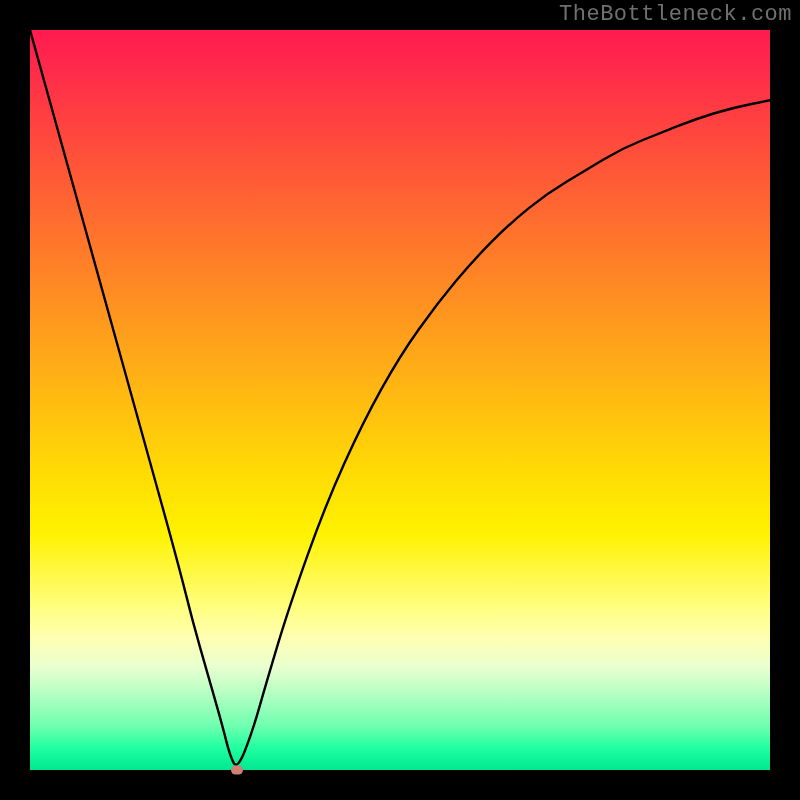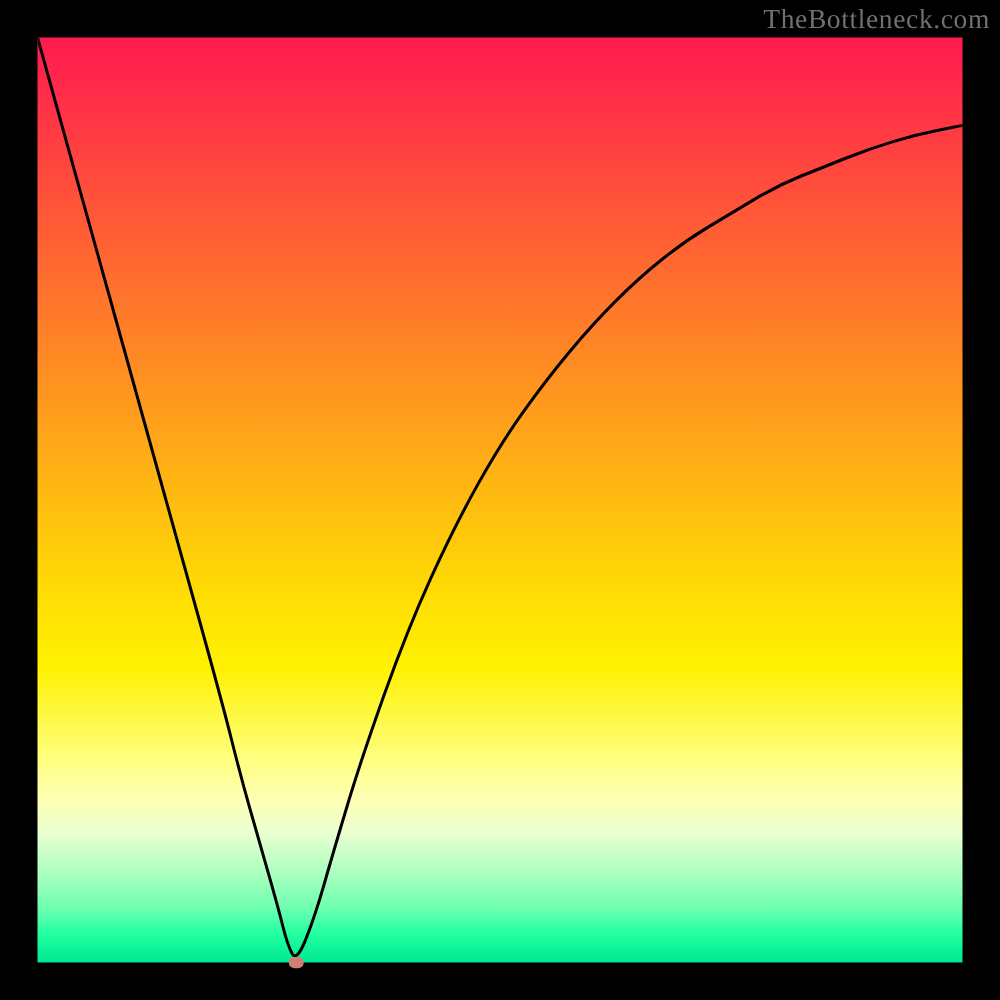--- a/index.html
+++ b/index.html
@@ -49,21 +49,21 @@
     height: 9px;
     background: #d08070;
     border-radius: 5px;
     transform: translate(-50%, -50%);
     pointer-events: none;
   }
   .watermark {
     position: absolute;
     top: 2px;
     right: 8px;
-    font-family: Liberation Serif, serif;
+    font-family: Liberation Mono, monospace;
     font-size: 22px;
     color: #707070;
     letter-spacing: 0.5px;
     user-select: none;
   }
 </style>
 </head>
 <body>
 
 <div class="frame">

